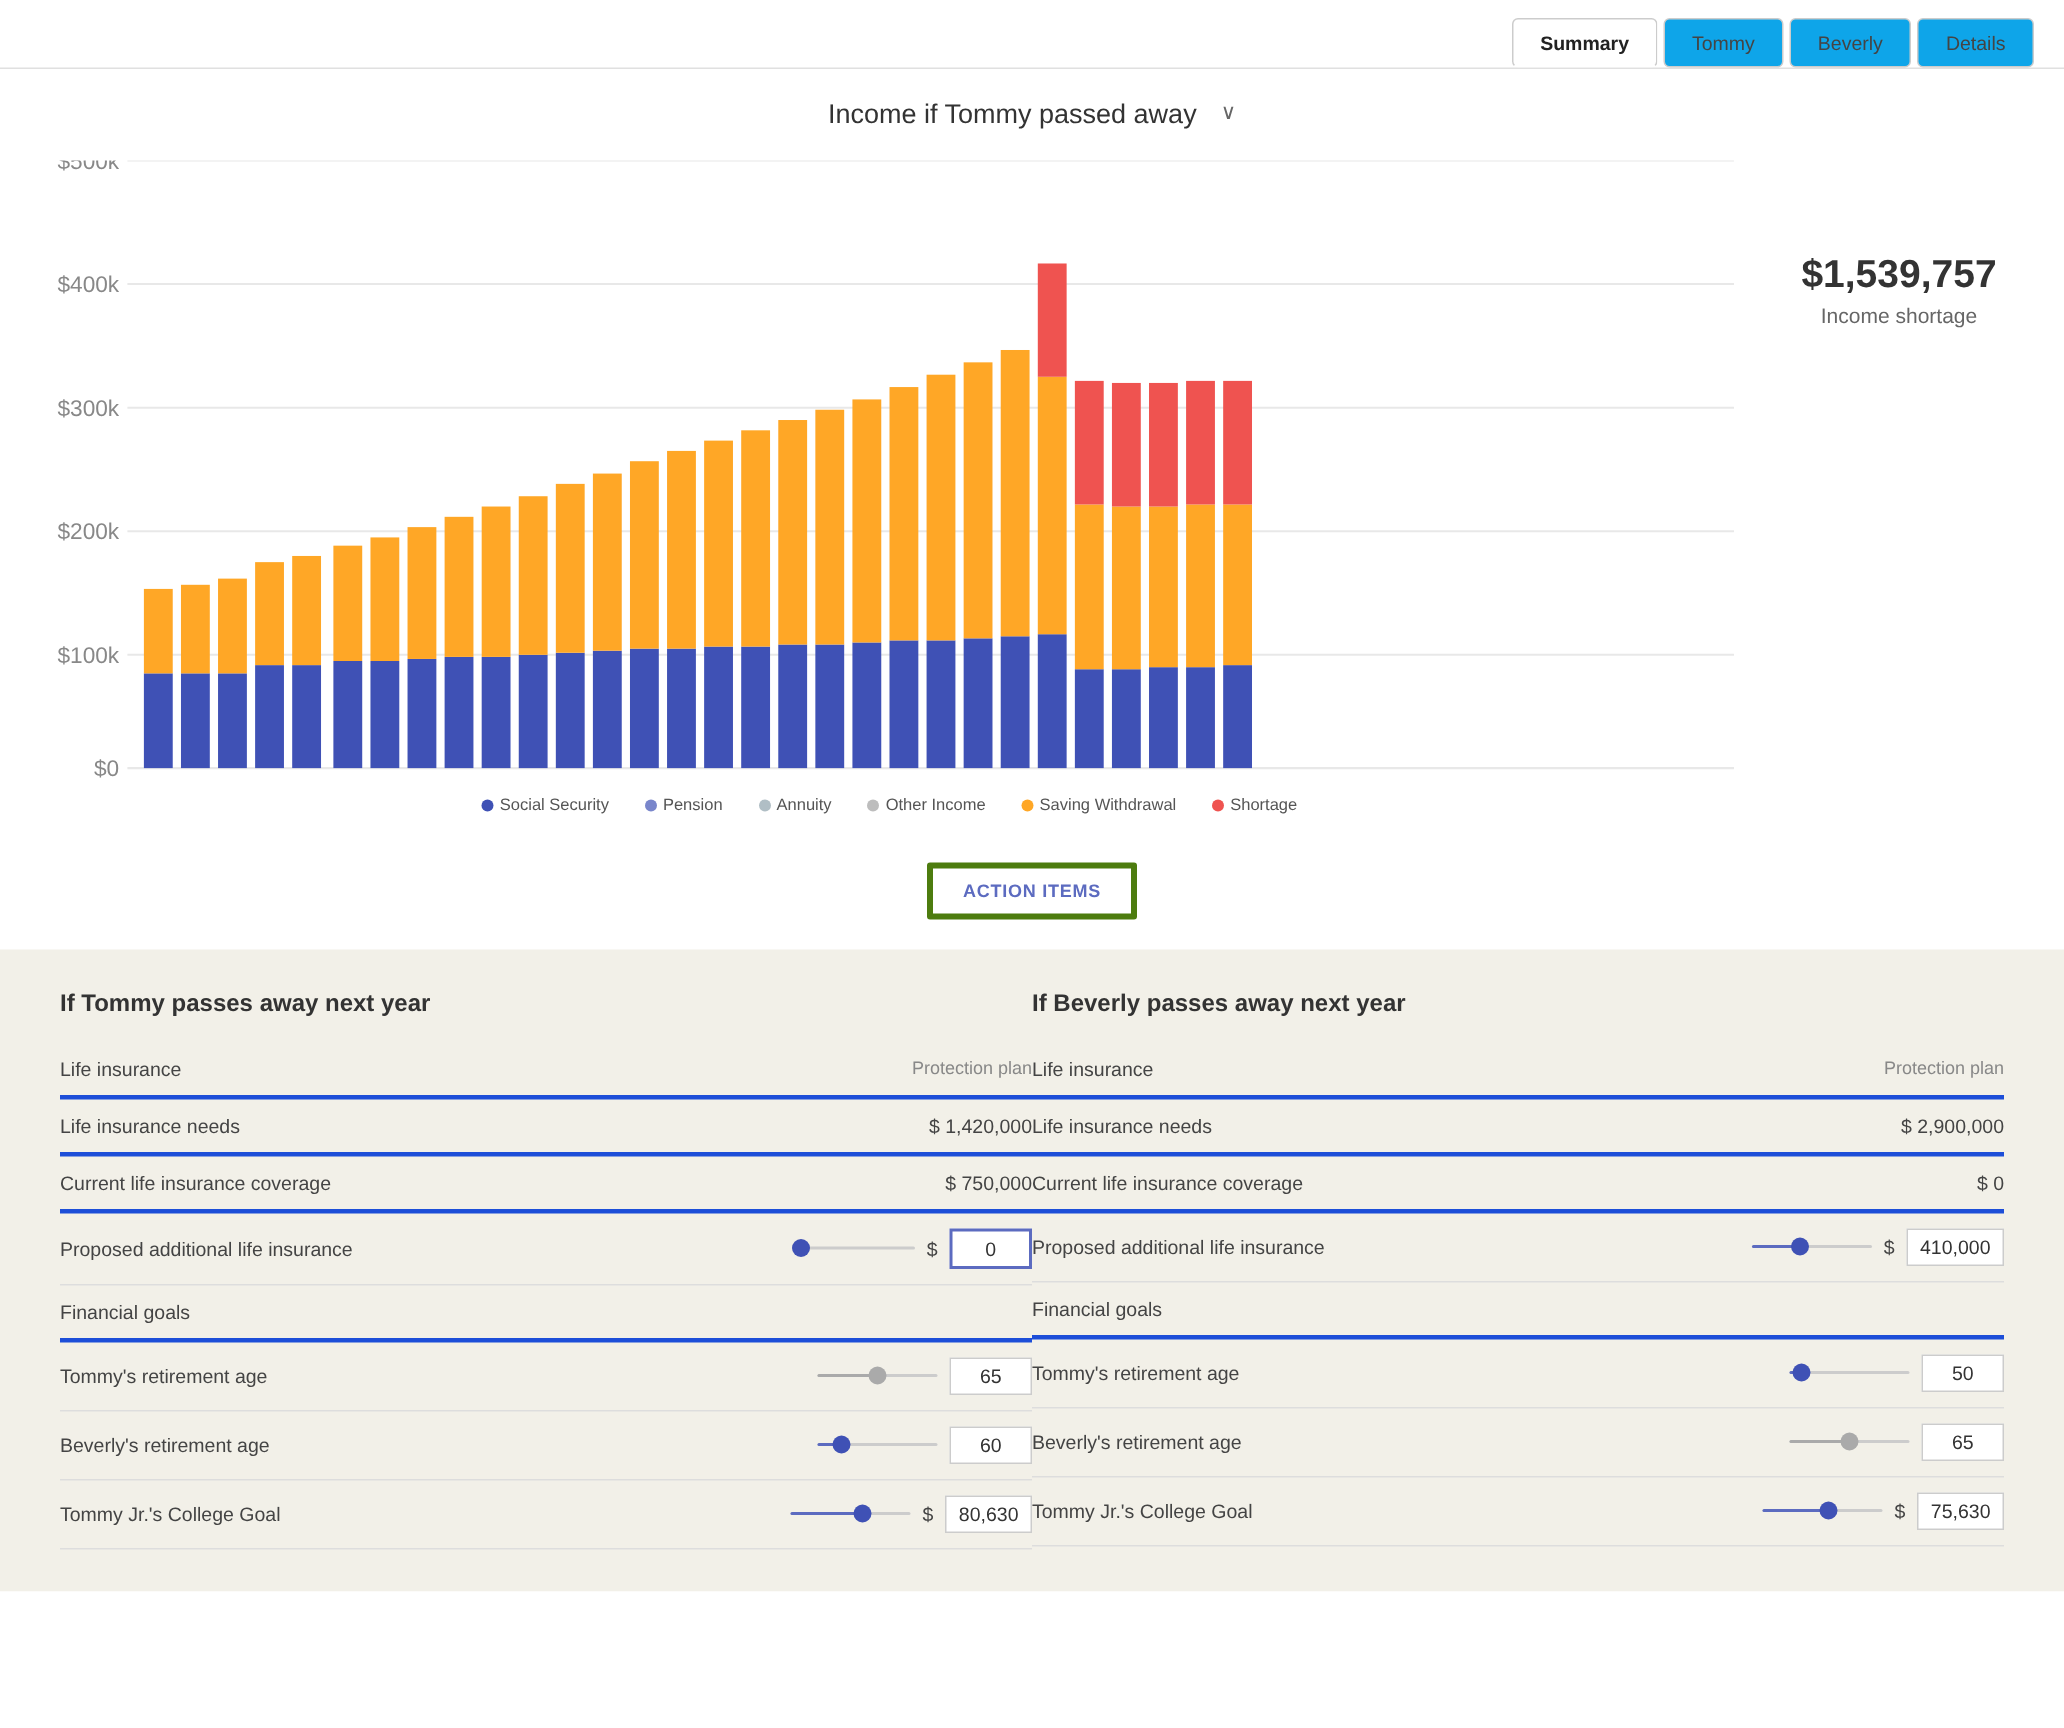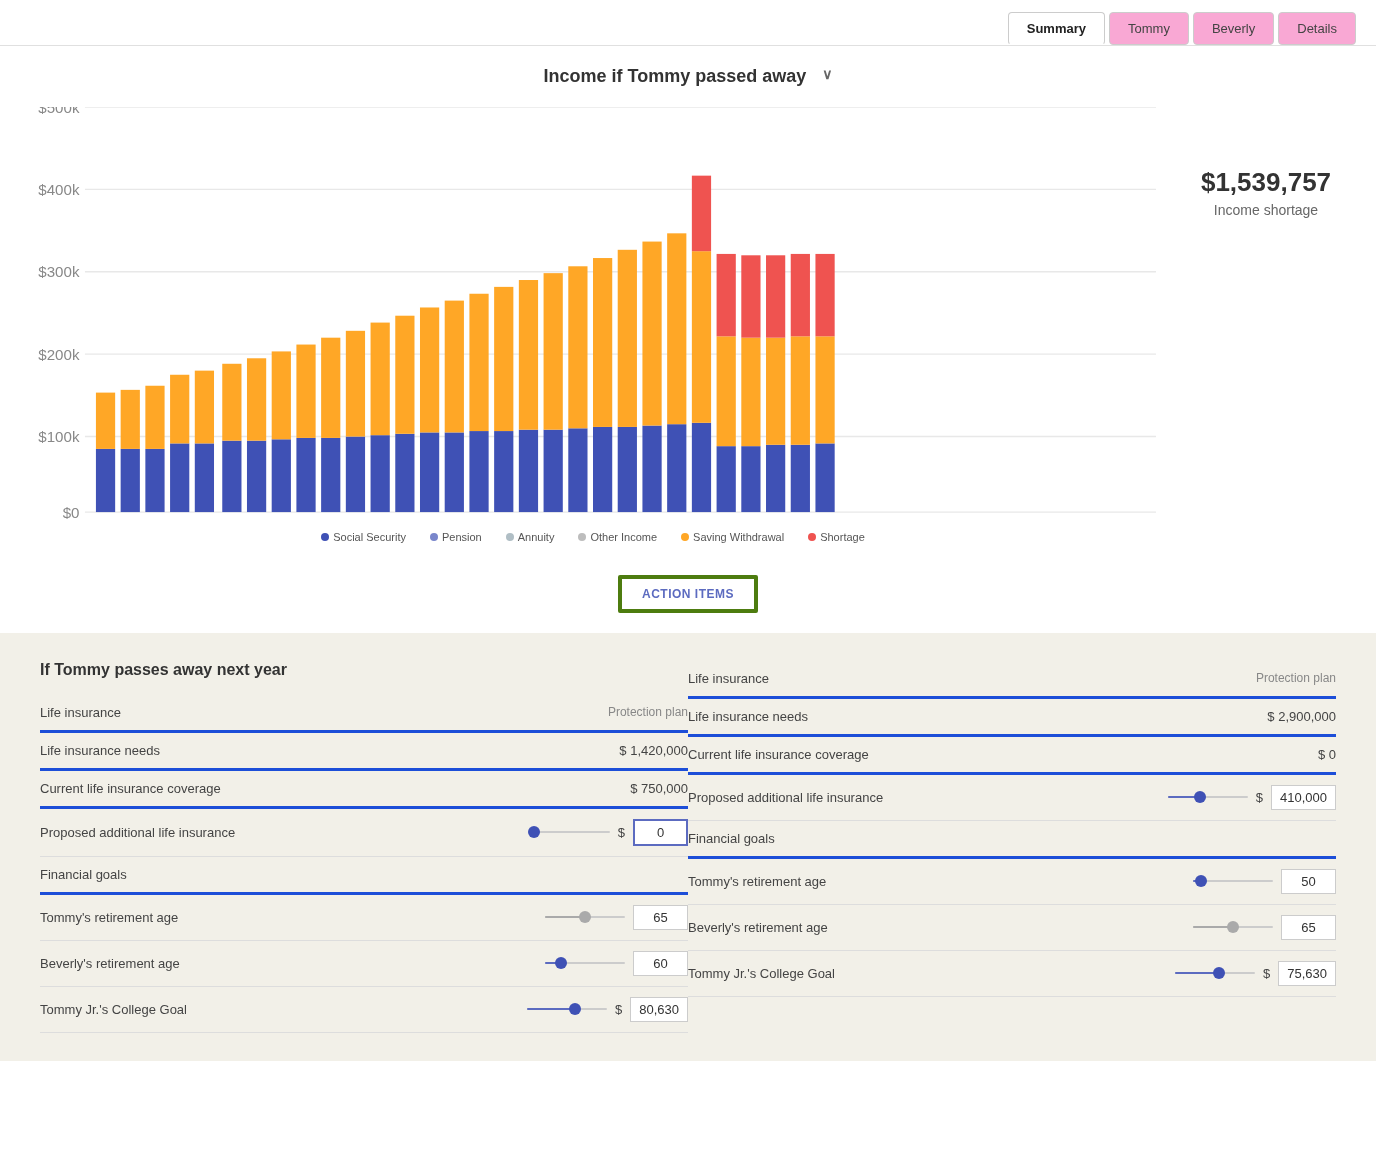--- a/index.html
+++ b/index.html
@@ -9,21 +9,21 @@
     .top-nav {
       display: flex;
       justify-content: flex-end;
       padding: 12px 20px 0 20px;
       border-bottom: 1px solid #e0e0e0;
       background: #fff;
     }
     .nav-tab {
       padding: 8px 18px;
       border: 1px solid #ccc;
-      background: #f9a8d4;
+      background: #0ea5e9;
       cursor: pointer;
       font-size: 13px;
       color: #444;
       margin-left: 4px;
       border-radius: 4px;
     }
     .nav-tab.active {
       background: #fff;
       border-bottom: 1px solid #fff;
       font-weight: 600;
@@ -38,21 +38,20 @@
       flex-direction: column;
       align-items: center;
       position: relative;
     }
     .chart-title {
       font-size: 18px;
       color: #333;
       margin-bottom: 20px;
       display: flex;
       gap: 16px;
-      font-weight: bold;
     }
     .chart-title .chevron { font-size: 14px; color: #666; }
 
     .chart-container {
       display: flex;
       align-items: flex-start;
       width: 100%;
     }
 
     .chart-area {
@@ -459,20 +458,21 @@
             <div class="slider-fill" style="width:60%"></div>
             <div class="slider-thumb blue" style="left:60%"></div>
           </div>
           <span class="dollar-prefix">$</span>
           <div class="value-box">80,630</div>
         </div>
       </div>
     </div>
 
     <div class="scenario-panel">
+      <h2>If Beverly passes away next year</h2>
 
       <div class="data-row">
         <span class="label">Life insurance</span>
         <span class="value subsection-header">Protection plan</span>
       </div>
 
       <div class="data-row">
         <span class="label">Life insurance needs</span>
         <span class="value">$ 2,900,000</span>
       </div>

